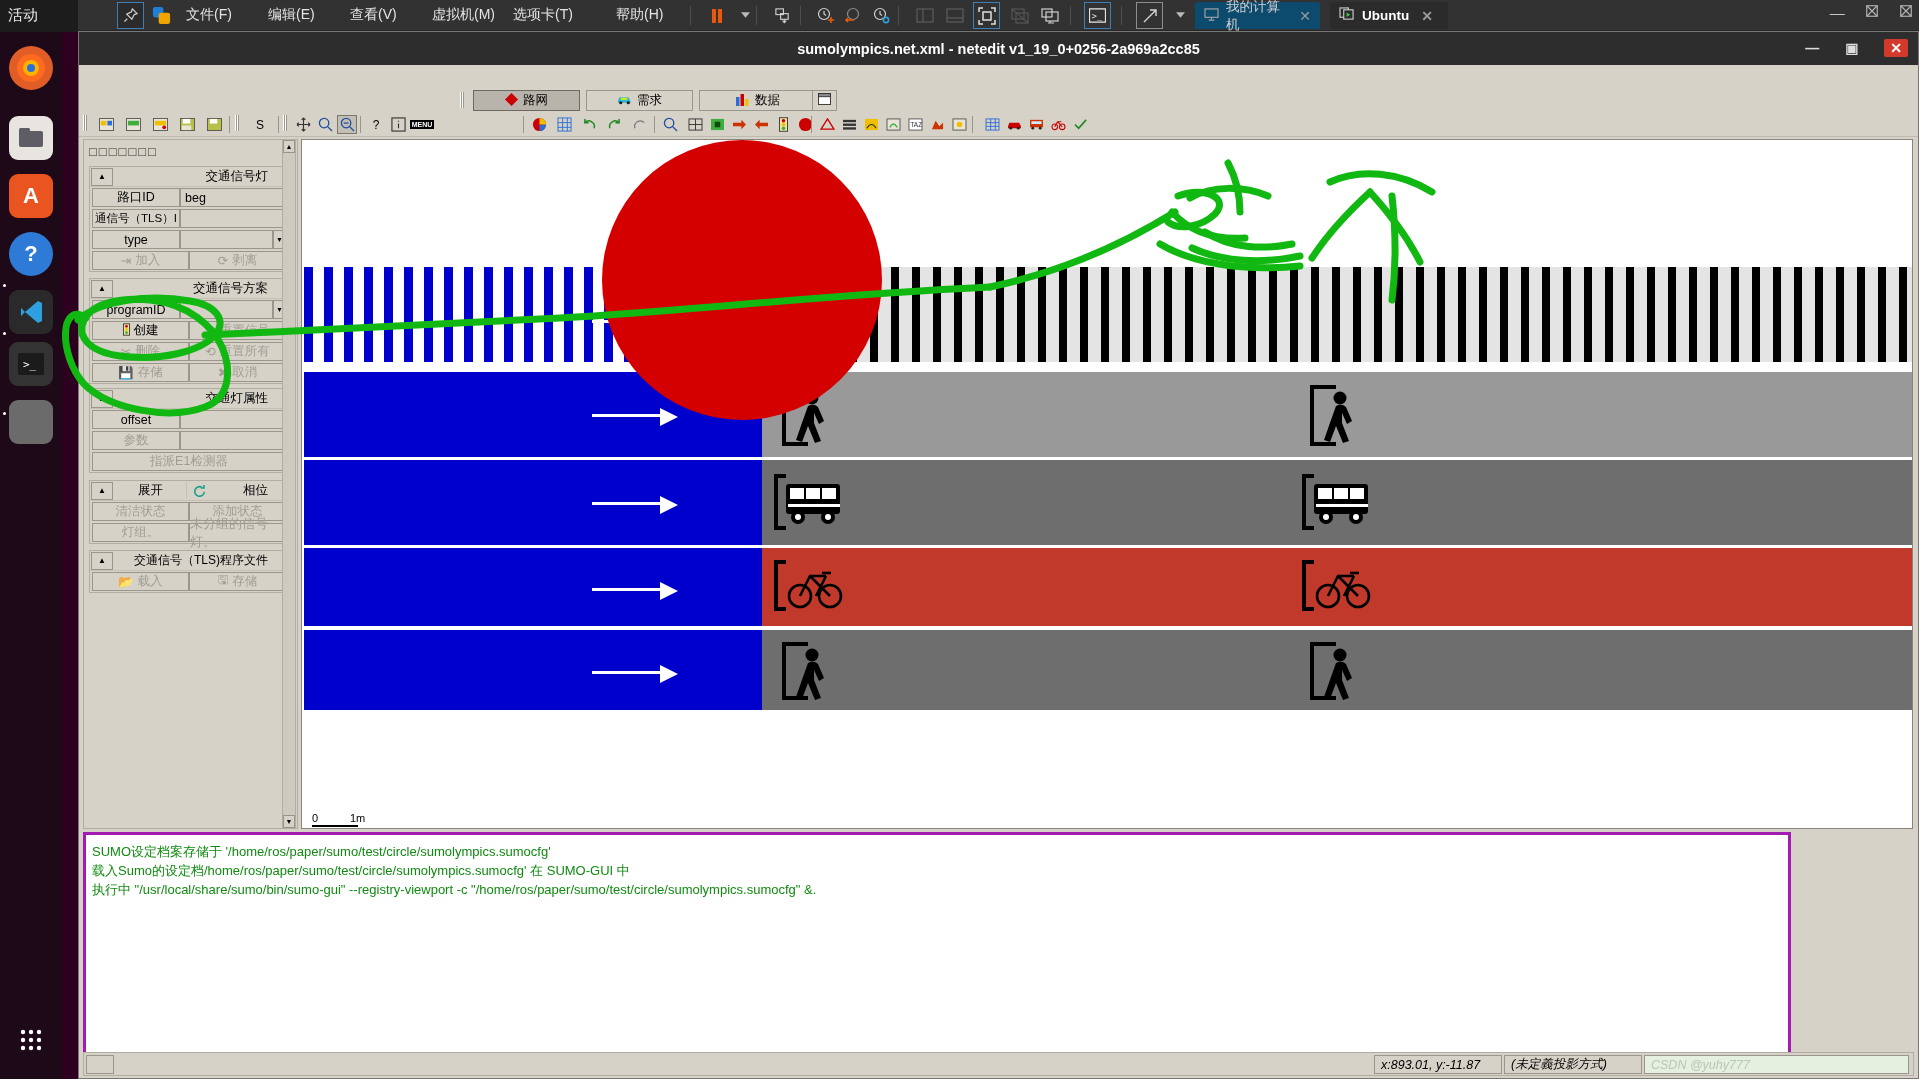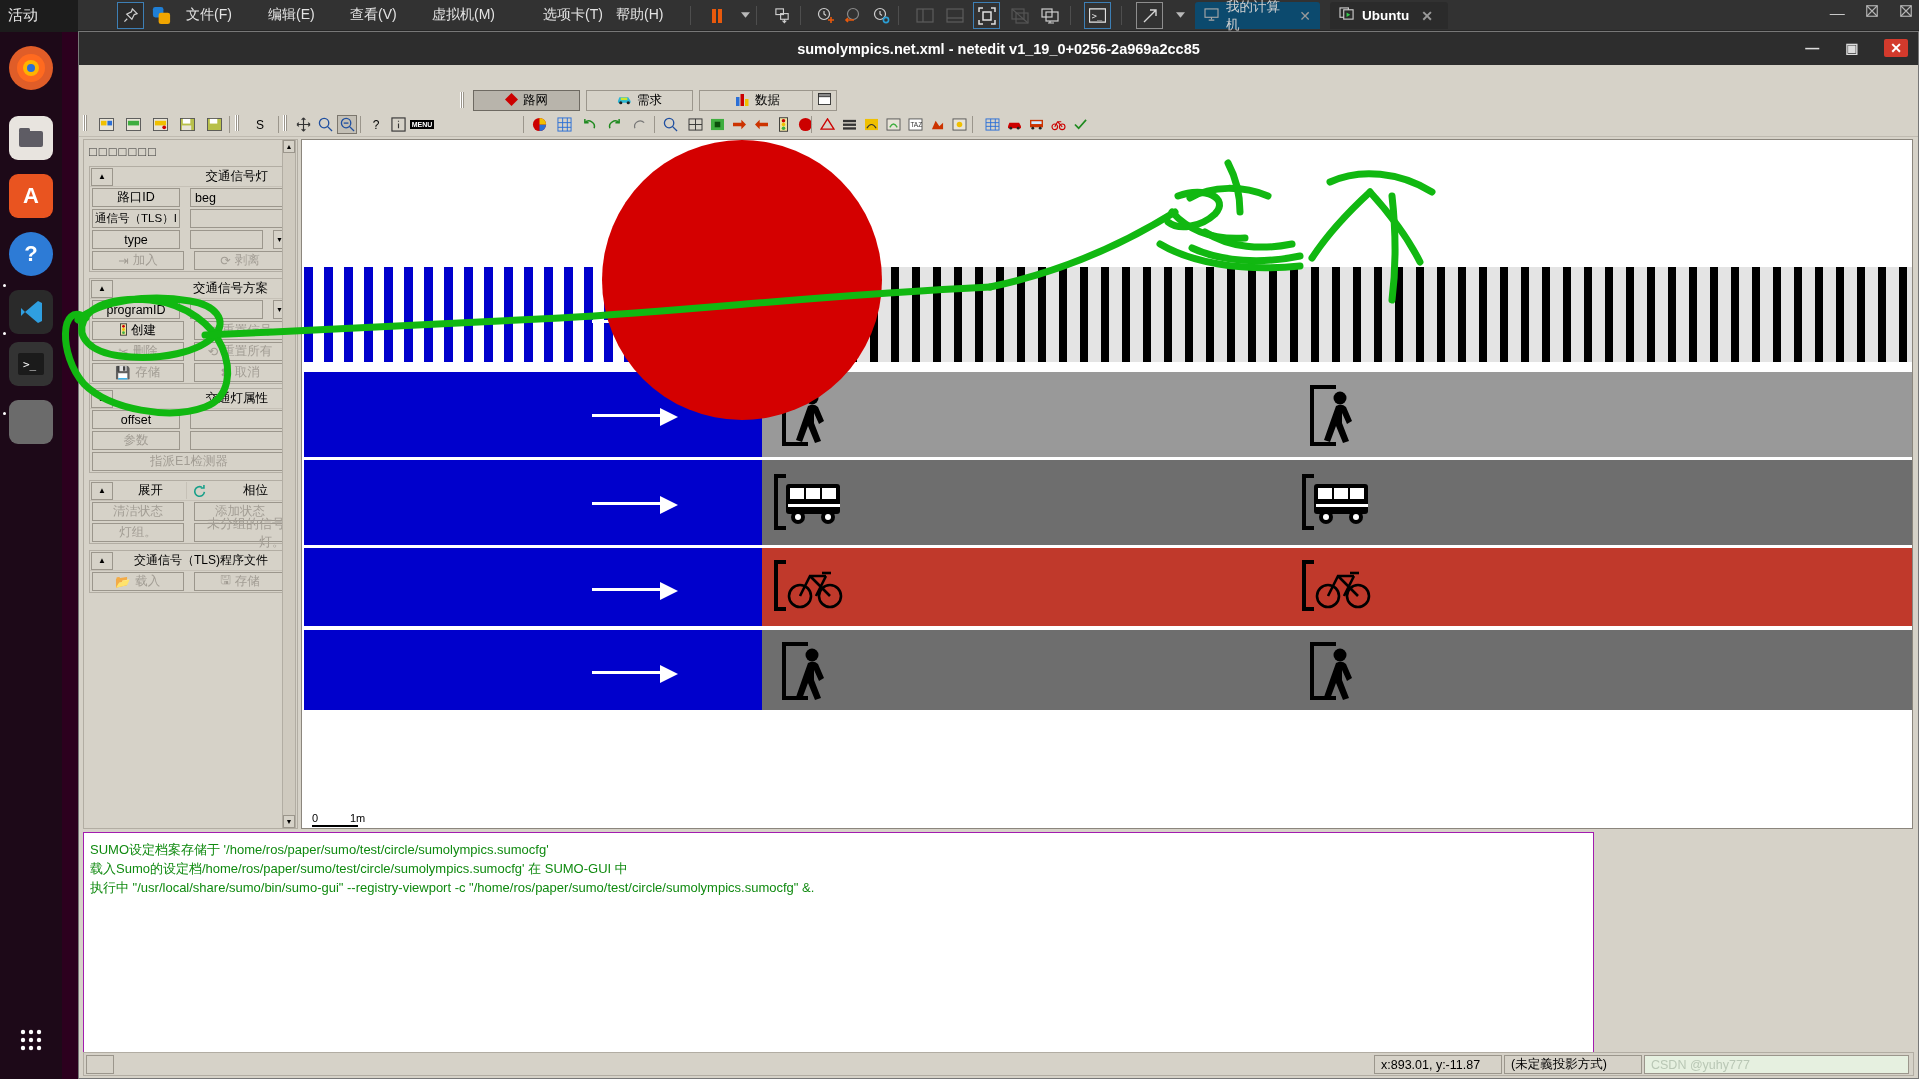--- a/index.html
+++ b/index.html
@@ -127,21 +127,21 @@
   .grp-hdr {
     position:relative; height:20px; display:flex; align-items:center;
     background:#d6d2c8; border-bottom:1px solid #c6c1b7;
   }
   .grp-hdr .collapse {
     width:22px; height:18px; margin:1px 2px 1px 1px;
     border:1px solid #9b968c; background:#d6d2c8;
     display:flex; align-items:center; justify-content:center; font-size:8px;
   }
   .grp-hdr .ttl { flex:1; text-align:right; font-size:12.5px; padding-right:20px; }
-  .row { display:flex; padding:1px 2px; gap:10px;text-align:right; }
+  .row { display:flex; padding:1px 2px; gap:0; }
   .cell-lbl {
     height:19px; border:1px solid #9b968c; background:#d6d2c8;
     display:flex; align-items:center; justify-content:center;
     font-size:12.5px; flex:0 0 88px;
   }
   .cell-val {
     height:19px; border:1px solid #9b968c; background:#d6d2c8;
     display:flex; align-items:center; padding-left:4px;
     font-size:12.5px; flex:1;
   }
@@ -189,34 +189,35 @@
       repeating-linear-gradient(90deg, #000 0 8px, #e4e4e4 8px 21px);
   }
 
   #scalebar { position:absolute; left:10px; bottom:14px; font-size:11px; color:#000; }
   #scalebar .bar { position:absolute; left:0; top:11px; width:46px; height:2px; background:#000; }
   #scalebar .t0 { position:absolute; left:0; top:-2px; }
   #scalebar .t1 { position:absolute; left:38px; top:-2px; }
 
   
   #msgarea {
-    position:absolute; left:4px; top:800px; width:1511px; height:235px;
-    background:#fff; border:1px solid #a21caf; overflow:hidden;
+    position:absolute; left:4px; top:800px; width:1708px; height:235px;
+    background:#fff; border:3px solid #a21caf; overflow:hidden;
   }
   .msg { position:absolute; left:6px; font-size:13px; color:#108a10; white-space:nowrap; }
   .msg.clip { color:#108a10; }
 
   #statusbar {
     position:absolute; left:4px; top:1020px; width:1831px; height:24px;
     background:#d6d2c8; border:1px solid #b2ada3;
   }
   .st-cell {
     position:absolute; top:2px; height:19px; border:1px solid #9b968c;
     background:#d6d2c8; display:flex; align-items:center; padding:0 6px;
     font-size:12.5px;
+    font-style:italic;
   }
 
   
   #annot { position:absolute; inset:0; pointer-events:none; }
 </style>
 </head>
 <body>
 
 <div id="desktop">
   <div id="gnome-topbar">
@@ -286,21 +287,21 @@
   <div class="vm-ico" style="left:70px;top:3px;width:26px;height:25px;">
     <svg width="21" height="21" viewBox="0 0 22 22">
         <rect x="2" y="2" width="11" height="11" rx="2.5" fill="#1f7fd6"></rect>
         <rect x="8" y="8" width="12" height="12" rx="2.5" fill="#f0a500"></rect>
       </svg>
   </div>
   <div class="vm-menu" style="left:108px;">文件(F)</div>
   <div class="vm-menu" style="left:190px;">编辑(E)</div>
   <div class="vm-menu" style="left:272px;">查看(V)</div>
   <div class="vm-menu" style="left:354px;">虚拟机(M)</div>
-  <div class="vm-menu" style="left:465px;">选项卡(T)</div>
+  <div class="vm-menu" style="left:435px;">选项卡(T)</div>
   <div class="vm-menu" style="left:538px;">帮助(H)</div>
 
   <div class="vm-sep" style="left:612px;"></div>
   <div class="vm-ico" style="left:627px;">
     <svg width="16" height="16" viewBox="0 0 16 16">
         <rect x="3" y="1" width="4" height="14" fill="#e8590c"></rect>
         <rect x="9" y="1" width="4" height="14" fill="#e8590c"></rect>
       </svg>
   </div>
   <div class="vm-ico" style="left:655px;">

